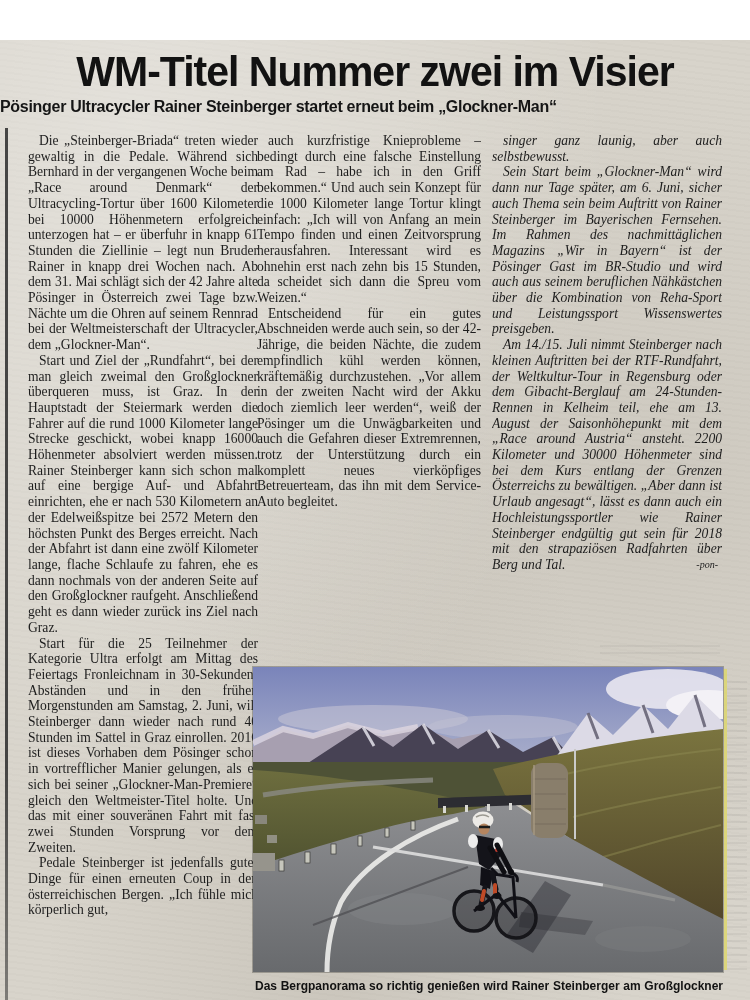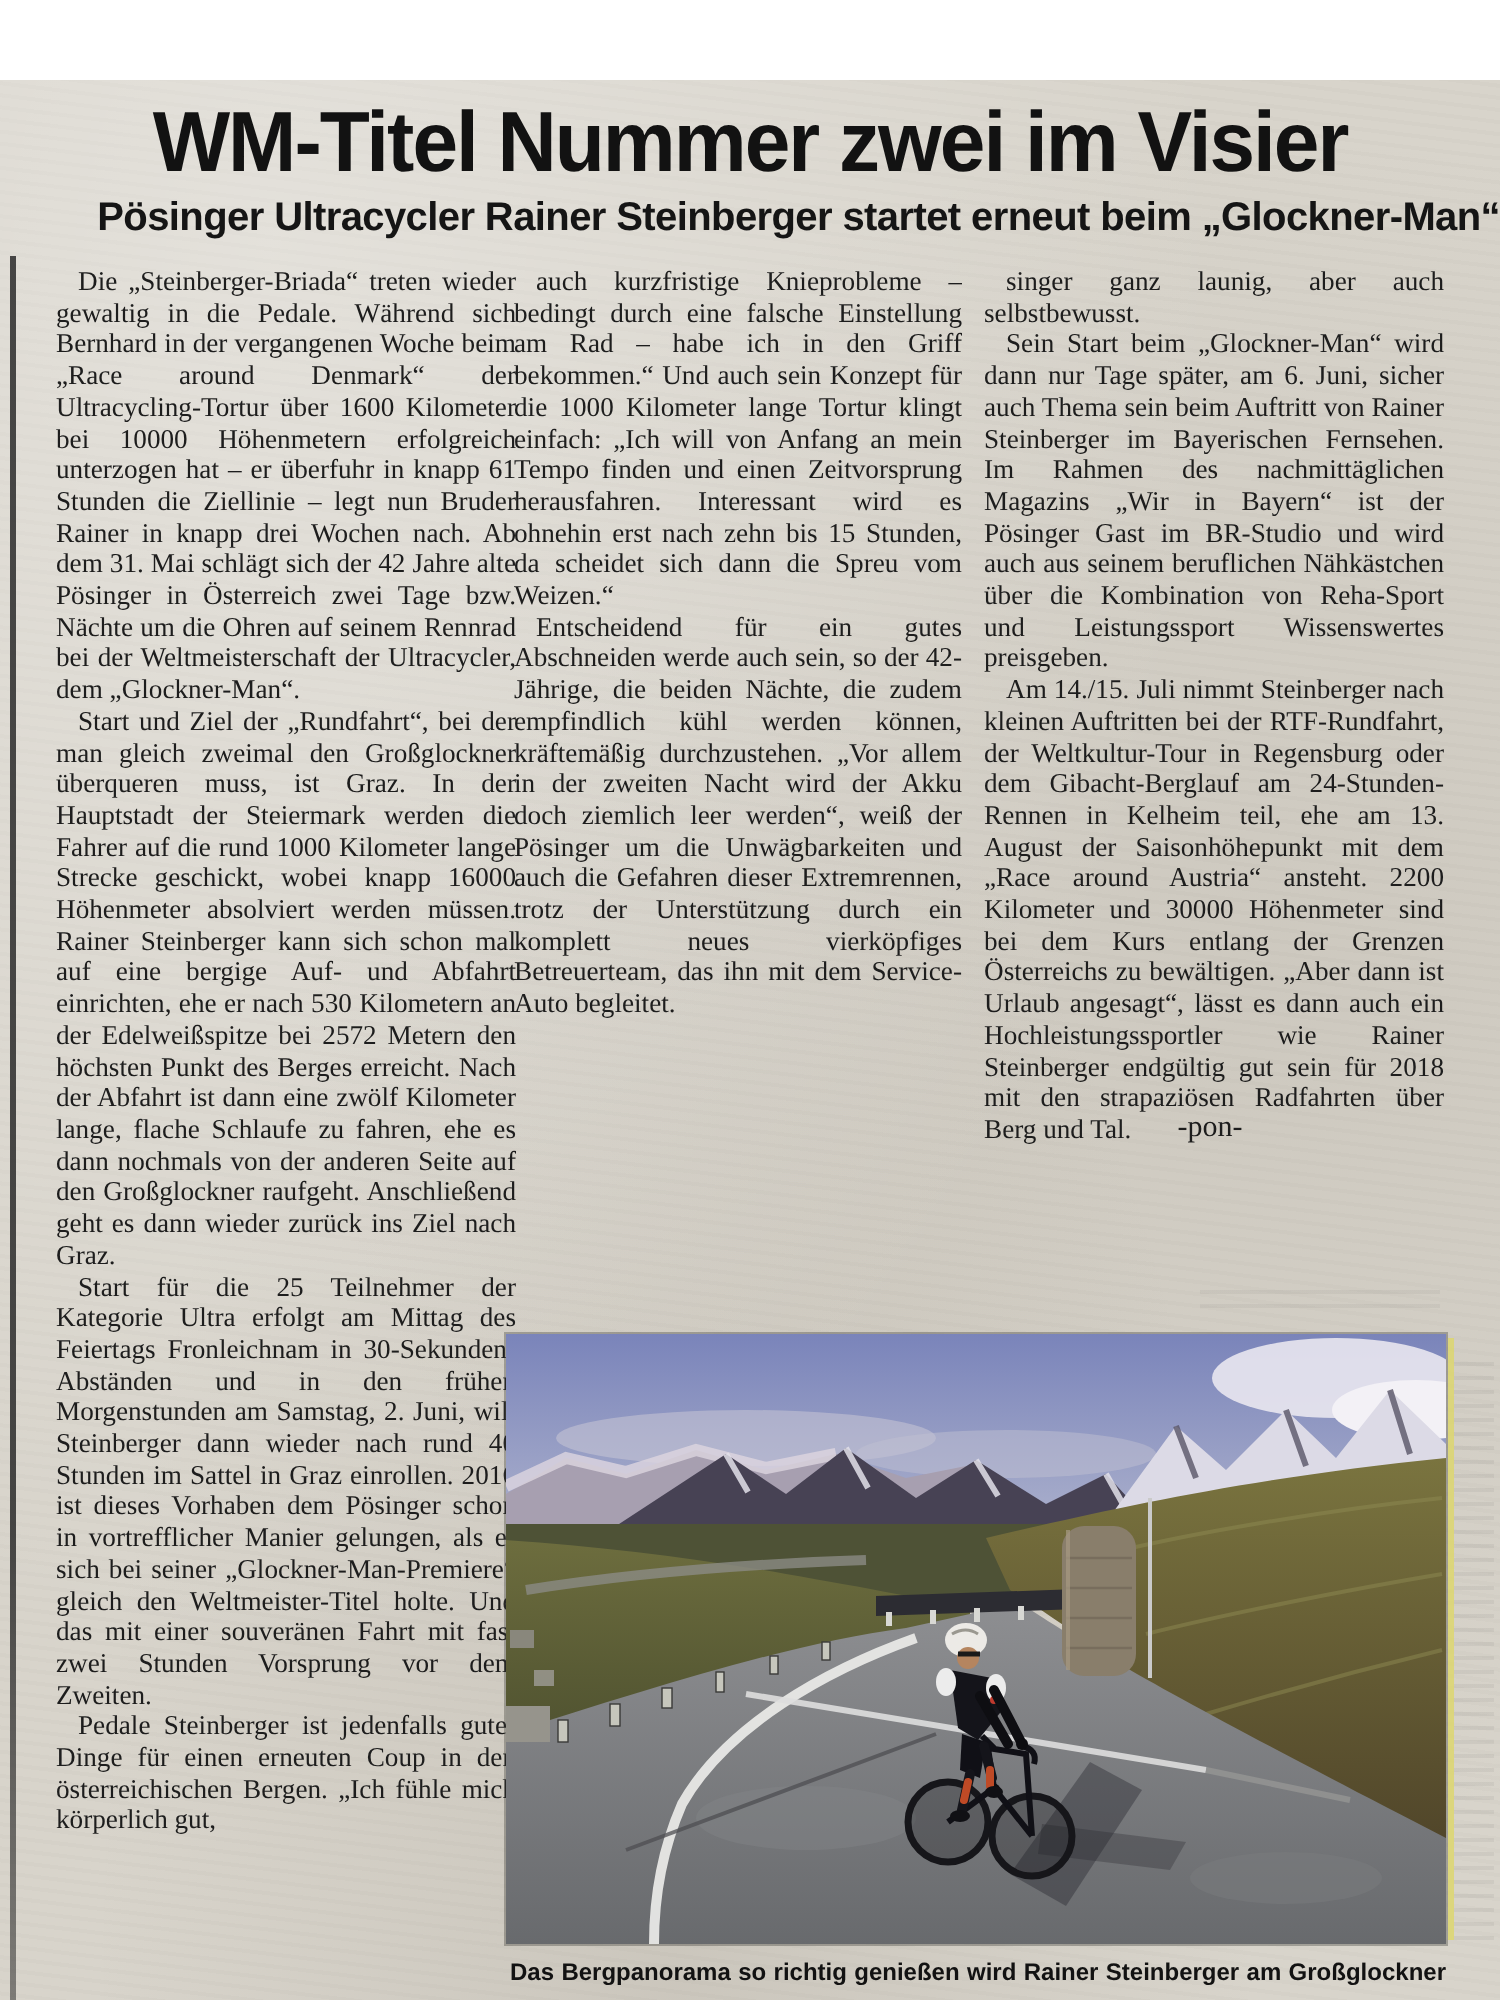--- a/index.html
+++ b/index.html
@@ -11,32 +11,32 @@
       radial-gradient(ellipse at 45% 95%, rgba(110,100,85,.12), transparent 50%),
       repeating-linear-gradient(7deg, rgba(0,0,0,.015) 0 2px, transparent 2px 6px),
       #d8d4cb;
     font-family:"Liberation Serif", serif;color:#1b1b1b;margin-top:40px;
   }
   .scan-edge{position:absolute;left:5px;top:88px;width:3px;height:912px;
     background:linear-gradient(#2b2b2b 0 70%, rgba(43,43,43,.55));opacity:.85;}
   .headline{position:absolute;left:0;right:0;top:8px;text-align:center;
     font-family:"Liberation Sans", sans-serif;font-weight:700;font-size:41px;
     letter-spacing:-1px;color:#121212;transform:scaleY(1.04);}
-  .subheadline{position:absolute;left:0;right:0;top:58px;text-align:right;
-    font-family:"Liberation Sans", sans-serif;font-weight:700;font-size:20px;
+  .subheadline{position:absolute;left:0;right:0;top:58px;text-align:left;
+    font-family:"Liberation Sans", sans-serif;font-weight:700;font-size:16px;
     letter-spacing:-.3px;color:#151515;}
   .col{position:absolute;top:93px;font-size:13.6px;line-height:15.7px;
     text-align:justify;color:#1d1d1d;}
   .col p{margin:0;text-indent:11px;}
   .col-1{left:28px;width:230px;height:905px;overflow:hidden;}
   .col-2{left:257px;width:224px;height:530px;overflow:hidden;}
-  .col-3{left:492px;width:230px;height:530px;overflow:hidden;}
+  .col-3{left:492px;width:230px;height:530px;overflow:hidden;font-style:italic;}
   .inline-subhead{font-family:"Liberation Sans", sans-serif;font-weight:700;
     font-size:14.5px;text-align:center;text-indent:0 !important;margin:6px 0 4px 0 !important;color:#141414;}
-  .author-sig{text-align:center;margin-top:-15.7px;padding-right:4px;font-size:15px;}
+  .author-sig{text-align:right;margin-top:-15.7px;padding-right:4px;font-size:10px;}
   .photo-wrap{position:absolute;left:253px;top:627px;width:470px;height:305px;
     outline:1px solid rgba(60,60,55,.35);}
   .photo-wrap svg{display:block;}
   .photo-edge-yellow{position:absolute;left:724px;top:629px;width:3px;height:301px;
     background:#ded763;opacity:.75;}
   .caption{position:absolute;left:255px;top:937px;width:468px;
     font-family:"Liberation Sans", sans-serif;font-weight:700;font-size:12px;
     line-height:19px;text-align:justify;color:#121212;}
   .bleed{position:absolute;opacity:.07;
     background:repeating-linear-gradient(0deg,#444 0 2px, transparent 2px 7px);}

